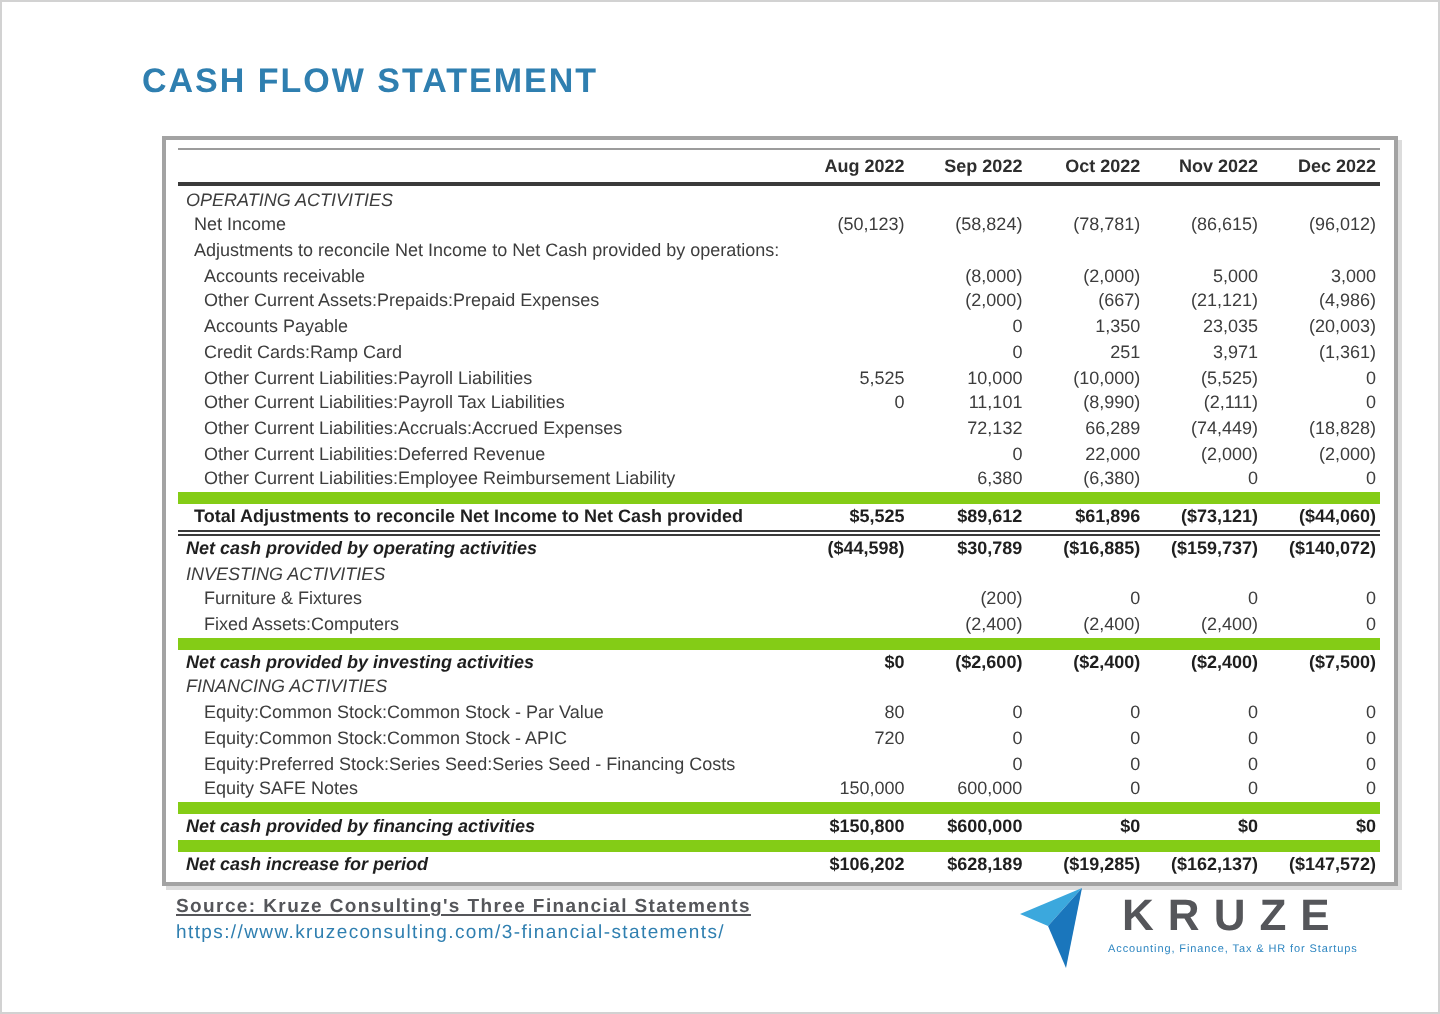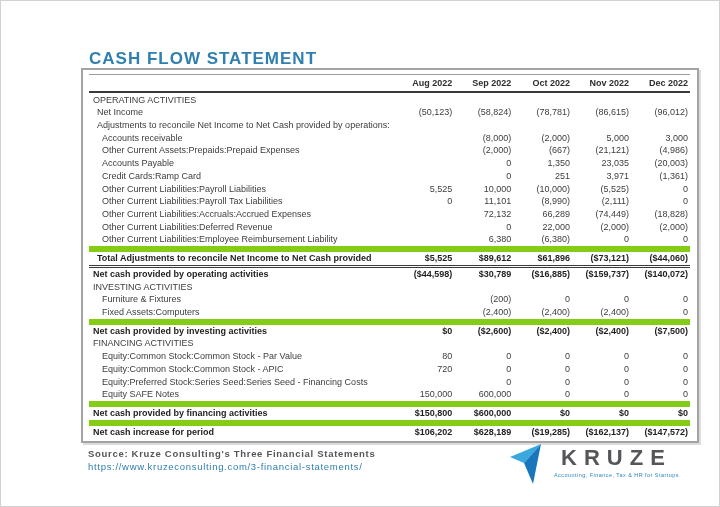--- a/index.html
+++ b/index.html
@@ -6,21 +6,21 @@
   body { width:720px; height:507px; font-family:"Liberation Sans", sans-serif; }
   .page {
     position:relative; box-sizing:border-box;
     width:720px; height:507px;
     background:#ffffff; border:1px solid #d2d2d2;
     overflow:hidden;
   }
   .title {
     position:absolute; left:70px; top:30px;
     font-size:17px; font-weight:800; letter-spacing:1px;
-    color:#2f7fb0; margin:18px;
+    color:#2f7fb0; margin:0;
   }
   .statement {
     position:absolute; left:80px; top:67px; width:618px;
     box-sizing:border-box;
     background:#ffffff;
     border:2px solid #a3a3a3;
     box-shadow:2px 2px 0 #dcdcdc;
     padding:4px 7px 3px 6px;
   }
   table { width:100%; border-collapse:collapse; font-size:9px; color:#3d3d3d; table-layout:fixed; }
@@ -29,28 +29,28 @@
   col.num-col { width:55px; }
   thead th {
     text-align:right; font-weight:bold; color:#2e2e2e;
     border-top:1px solid #9c9c9c;
     border-bottom:2px solid #3a3a3a;
     padding-top:3px; padding-bottom:3px;
   }
   thead th.spacer { text-align:left; }
   td.num { text-align:right; }
   td.label { text-align:left; }
-  tr.indent-0 td.label { padding-left:4px; }
+  tr.indent-0 td.label { padding-left:4px;font-style:italic; }
   tr.indent-1 td.label { padding-left:8px; }
   tr.indent-2 td.label { padding-left:13px; }
   tr.total td, tr.total-double td { font-weight:bold; color:#1f1f1f; }
   tr.total td { border-top:6px solid #84cc16; }
   tr.total-double td { border-top:3px double #3a3a3a; }
   .footer-source { position:absolute; left:87px; top:447px; }
-  .source-line { font-size:9.5px; font-weight:bold; color:#55565a; letter-spacing:0.7px; }
+  .source-line { font-size:9.5px; font-weight:bold; color:#55565a; letter-spacing:0.7px;text-decoration:underline; }
   .source-url { display:block; font-size:9.5px; color:#2f7fb0; letter-spacing:0.7px; text-decoration:none; margin-top:2px; }
   .logo { position:absolute; left:506px; top:442px; display:flex; align-items:flex-start;text-align:center; }
   .logo-mark { width:38px; height:44px; margin-right:9px; }
   .logo-text { padding-top:4px; }
   .wordmark { font-size:22px; font-weight:800; color:#55565a; letter-spacing:7px; line-height:1; }
   .tagline { font-size:5.5px; color:#2e86c1; letter-spacing:0.45px; margin-top:3px; }
 </style>
 </head>
 <body>
 

